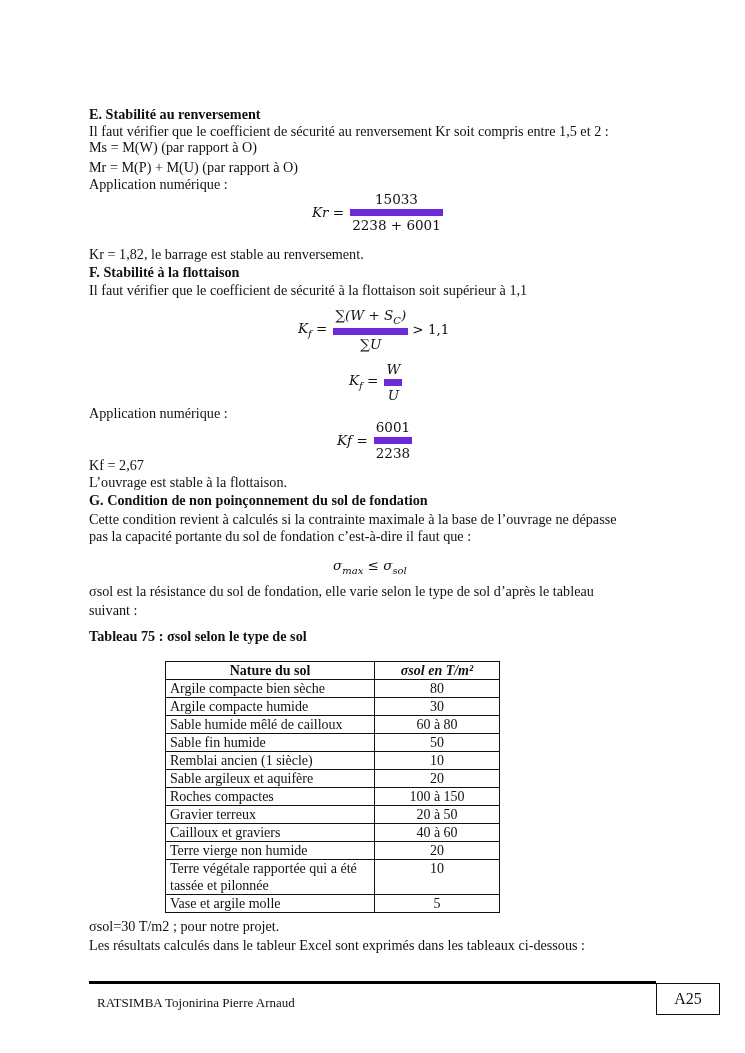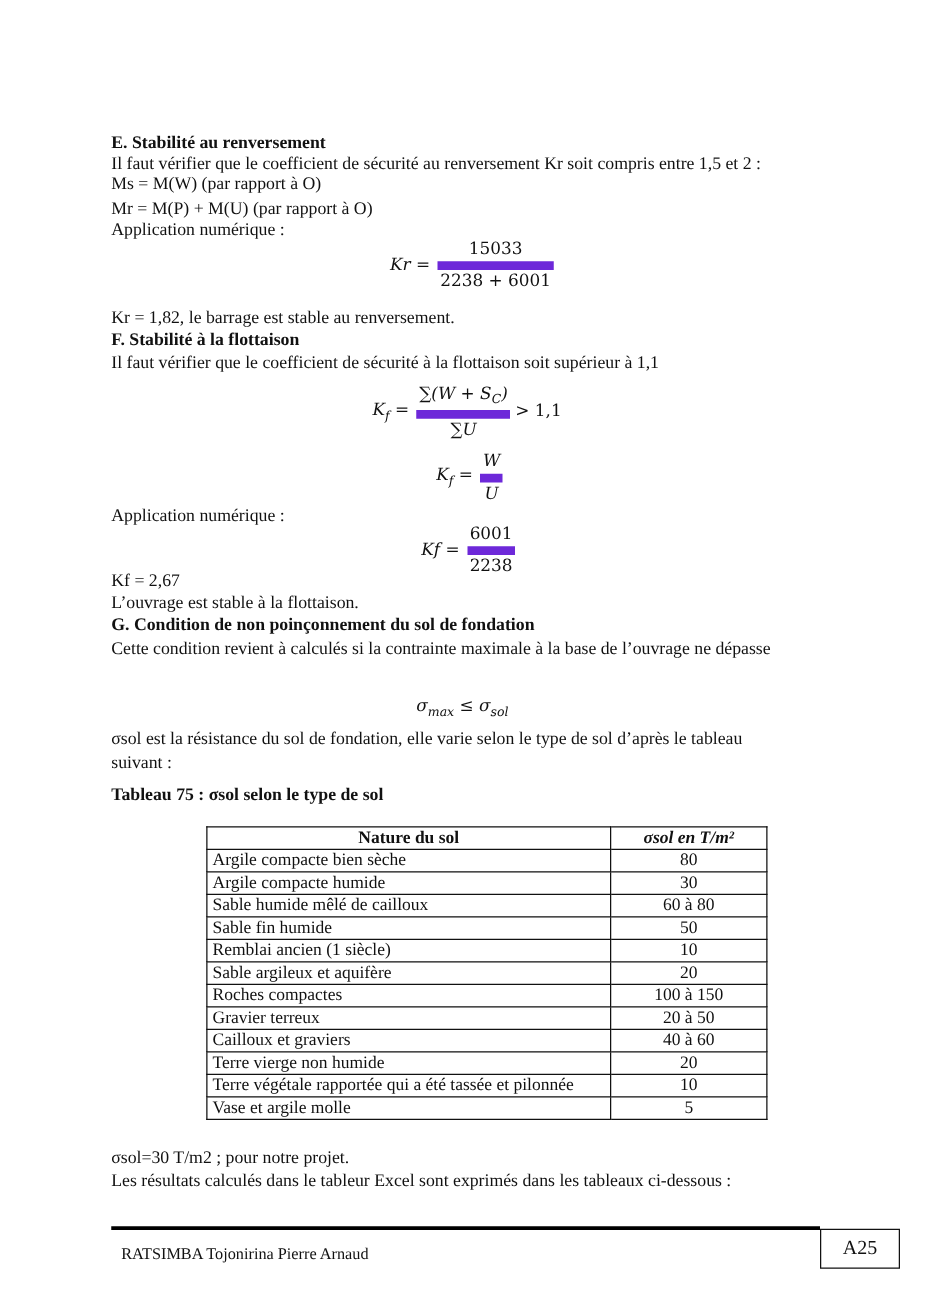--- a/index.html
+++ b/index.html
@@ -8,21 +8,21 @@
   .page { position:absolute; left:0; top:0; width:745px; height:1053px; }
   .line { position:absolute; left:89px; white-space:nowrap; line-height:17px; }
   .bold { font-weight:bold; }
   .eq { position:absolute; font-family:"DejaVu Serif", serif; font-size:13.5px; line-height:1; }
   .math-i { font-style:italic; }
   .frac { display:inline-block; vertical-align:middle; text-align:center; }
   .frac .num { display:block; padding:0 2px 2px 2px; border-bottom:7px solid #6d28d9; }
   .frac .den { display:block; padding:3px 2px 0 2px; }
   .eq .lhs { display:inline-block; vertical-align:middle; margin-right:6px;text-align:center; }
   .eq .rhs { display:inline-block; vertical-align:middle; margin-left:4px; }
-  table.soil { position:absolute; left:165px; top:661px; width:449px; border-collapse:collapse;
+  table.soil { position:absolute; left:165px; top:661px; width:335px; border-collapse:collapse;
                font-family:"Liberation Serif", serif; font-size:14px; }
   table.soil td, table.soil th { border:1px solid #111; padding:0 4px; line-height:17px; vertical-align:top; }
   table.soil th { font-weight:bold; text-align:center; }
   table.soil td.val { text-align:center; width:116px; }
   .footer-rule { position:absolute; left:89px; top:981px; width:567px; height:3px; background:#000; }
   .page-box { position:absolute; left:656px; top:983px; width:62px; height:30px; border:1.5px solid #111;
               text-align:center; line-height:30px; font-size:16px; }
   .footer-text { position:absolute; left:97px; font-size:13px; line-height:16px; white-space:nowrap; }
 </style>
 </head>
@@ -57,20 +57,21 @@
 
   <div class="eq" style="left:337px; top:421px;">
     <span class="lhs"><span class="math-i">Kf</span> =</span><span class="frac"><span class="num">6001</span><span class="den">2238</span></span>
   </div>
 
   <div class="line" style="top:457px;">Kf = 2,67</div>
   <div class="line" style="top:474px;">L’ouvrage est stable à la flottaison.</div>
 
   <div class="line bold" style="top:492px;">G. Condition de non poinçonnement du sol de fondation</div>
   <div class="line" style="top:511px;">Cette condition revient à calculés si la contrainte maximale à la base de l’ouvrage ne dépasse</div>
+  <div class="line" style="top:528px;">pas la capacité portante du sol de fondation c’est-à-dire il faut que :</div>
 
   <div class="eq" style="left:333px; top:559px;">
     <span class="math-i">σ</span><sub class="math-i" style="font-size:10px">max</sub>
     <span>≤</span>
     <span class="math-i">σ</span><sub class="math-i" style="font-size:10px">sol</sub>
   </div>
 
   <div class="line" style="top:583px;">σsol est la résistance du sol de fondation, elle varie selon le type de sol d’après le tableau</div>
   <div class="line" style="top:602px;">suivant :</div>
   <div class="line bold" style="top:628px;">Tableau 75 : σsol selon le type de sol</div>

